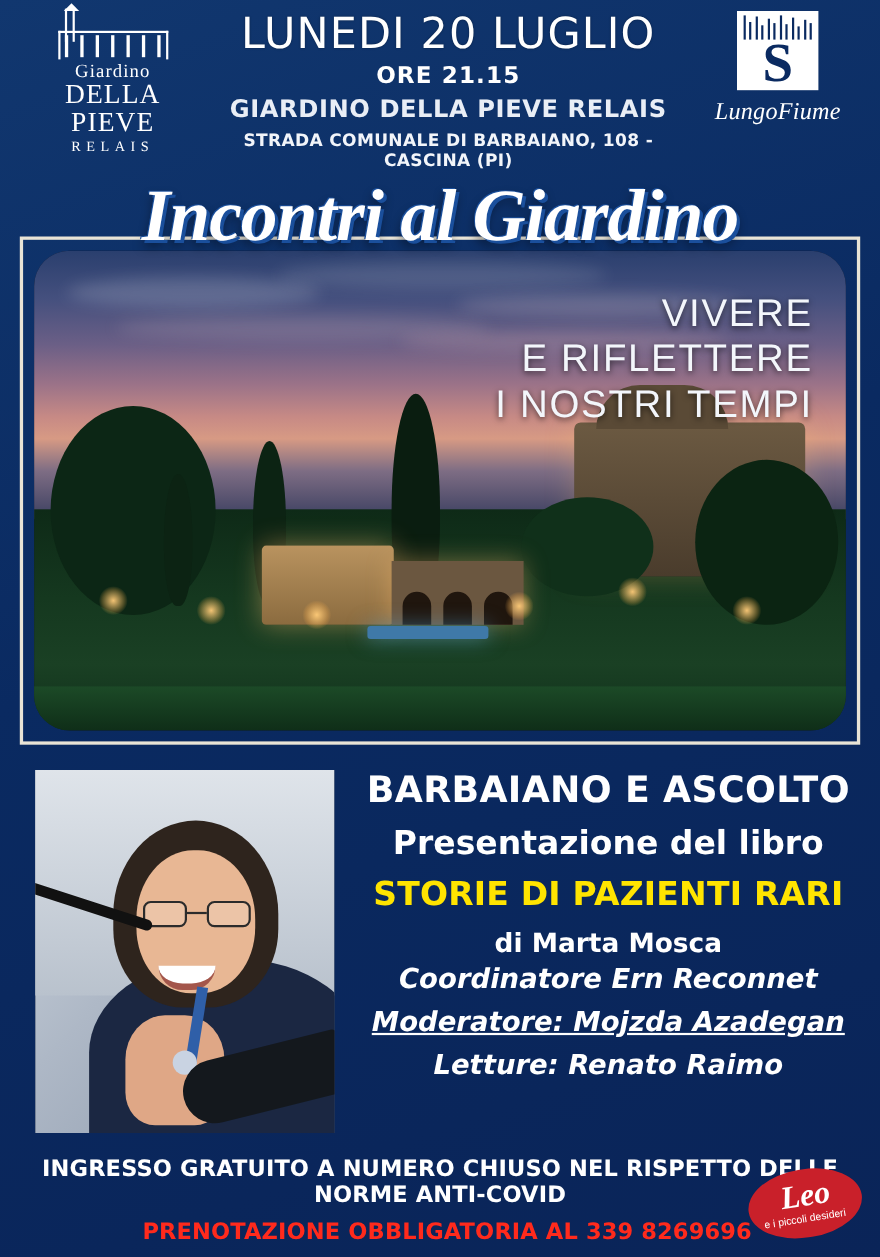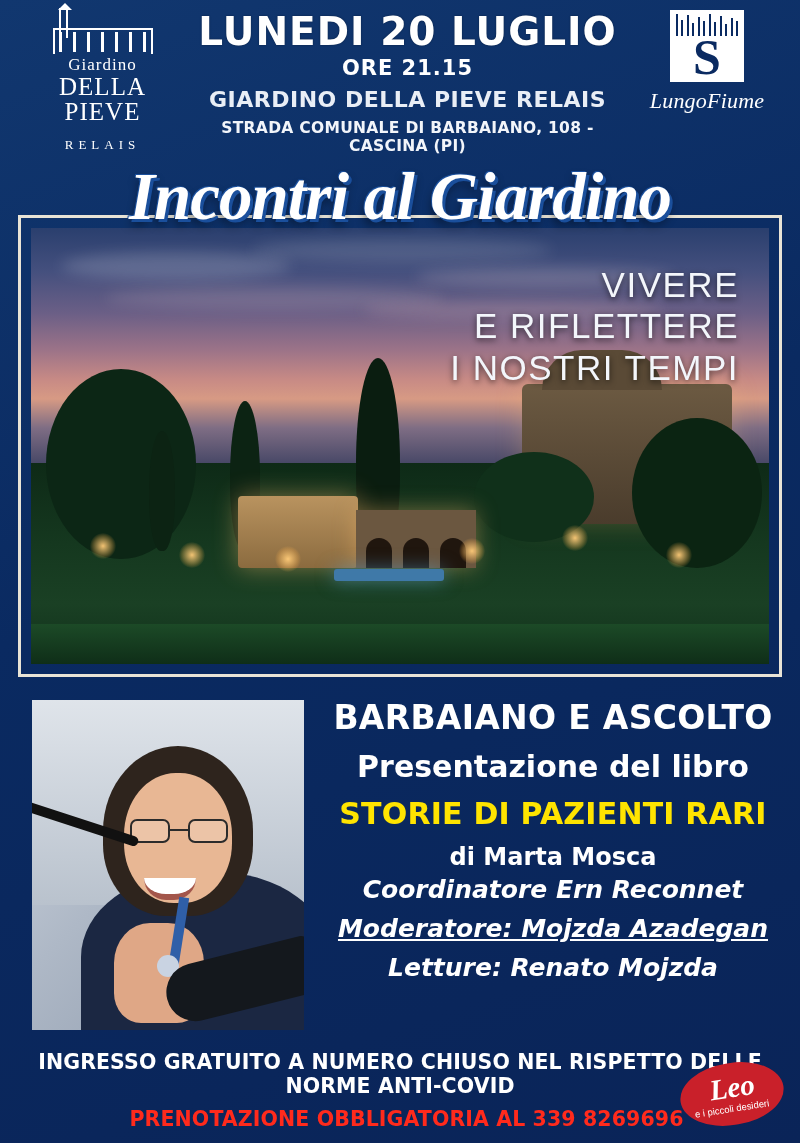--- a/index.html
+++ b/index.html
@@ -87,34 +87,34 @@
     font-family: "Liberation Serif", serif;
     font-size: 25px;
     letter-spacing: 1px;
     line-height: 1.03;
     font-weight: 400;
   }
   .logo-left .l3 {
     font-family: "Liberation Serif", serif;
     font-size: 13px;
     letter-spacing: 5px;
-    margin-top: 12px;
+    margin-top: 0;
   }
 
   .header-center {
     position: absolute;
     left: 190px;
     right: 175px;
     top: 12px;
     text-align: center;
     color: #fff;
   }
   .hc-date {
     font-size: 39px;
-    font-weight: bold;
+    font-weight: normal;
     letter-spacing: 1px;
     color: #ffffff;
     text-shadow: 0 0 2px rgba(0,0,0,.4);
     font-family: "DejaVu Sans", sans-serif;
     line-height: 1.05;
   }
   .hc-time {
     font-size: 21px;
     font-weight: bold;
     letter-spacing: 1px;
@@ -216,20 +216,21 @@
     padding: 10px;
     background: transparent;
     z-index: 3;
   }
   .photo {
     position: relative;
     width: 100%;
     height: 100%;
     overflow: hidden;
     background: #0b1730;
+    border-radius: 32px;
   }
   
   .sky {
     position: absolute;
     left: 0; top: 0; right: 0;
     height: 56%;
     background: linear-gradient(180deg,
       #2a3f6e 0%,
       #45507e 18%,
       #6b5f86 35%,
@@ -716,21 +717,21 @@
     <div class="sp-mic2"></div>
   </div>
 
   <div class="details">
     <div class="d-title">BARBAIANO E ASCOLTO</div>
     <div class="d-sub">Presentazione del libro</div>
     <div class="d-book">STORIE DI PAZIENTI RARI</div>
     <div class="d-author">di Marta Mosca</div>
     <div class="d-role">Coordinatore Ern Reconnet</div>
     <div class="d-mod">Moderatore: Mojzda Azadegan</div>
-    <div class="d-read">Letture: Renato Mojzda</div>
+    <div class="d-read">Letture: Renato Raimo</div>
   </div>
 
   <div class="footer">
     <div class="f-line1">INGRESSO GRATUITO A NUMERO CHIUSO NEL RISPETTO DELLE NORME ANTI-COVID</div>
     <div class="f-line2">PRENOTAZIONE OBBLIGATORIA AL 339 8269696</div>
   </div>
 
   <div class="leo">
     <div class="ribbon"></div>
     <div class="leo-word">Leo</div>

